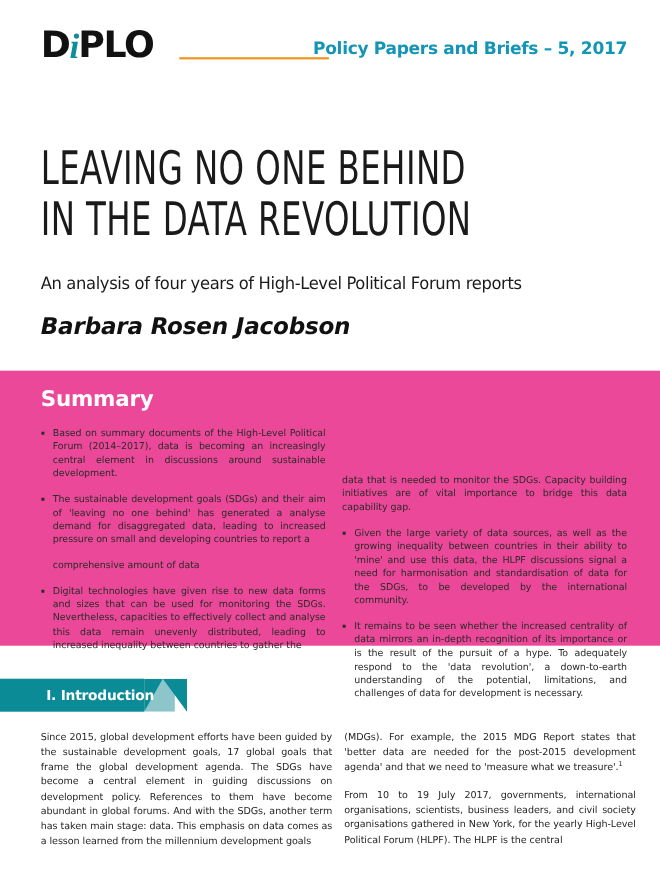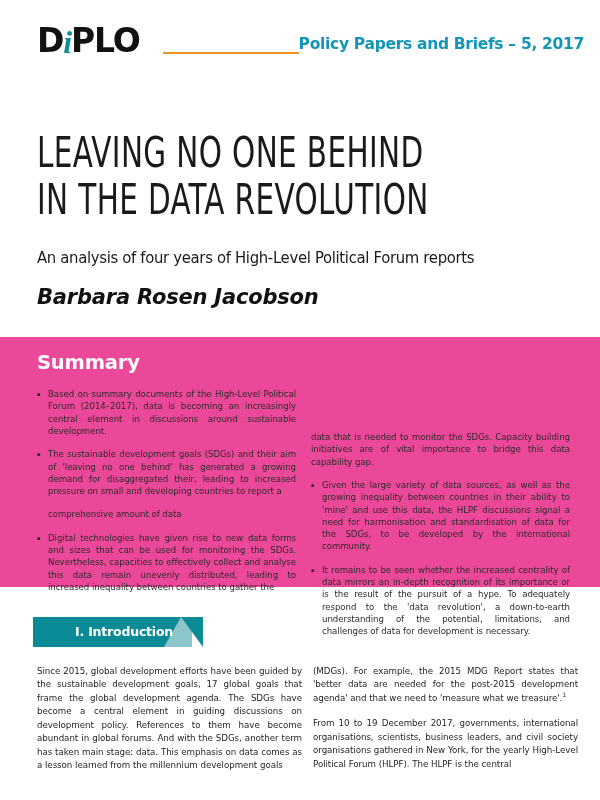--- a/index.html
+++ b/index.html
@@ -47,21 +47,21 @@
   .header-rule {
     position: absolute;
     left: 163px;
     top: 52px;
     width: 136px;
     height: 1.6px;
     background: #ef9322;
   }
   .header-label {
     position: absolute;
-    right: 16px;
+    right: 30px;
     top: 35px;
     color: #1395b5;
     font-family: "DejaVu Sans", sans-serif;
     font-weight: bold;
     font-size: 15.5px;
     letter-spacing: -0.3px;
     white-space: nowrap;
   }
 
   
@@ -149,21 +149,20 @@
     margin-bottom: 11px;
   }
   .sum-cont.indent { padding-left: 11px; }
   .sum-cont.flush  { padding-left: 0; margin-top: 43px; }
 
   
   .section-banner {
     position: relative;
     margin-top: 30px;
     height: 30px;
-    margin-left: 33px;
   }
   .banner-bar {
     position: absolute;
     left: 0;
     top: 0;
     width: 131px;
     height: 30px;
     background: #0a8b96;
   }
   .banner-light {
@@ -252,21 +251,21 @@
   <div class="summary-heading">Summary</div>
   <div class="summary-cols">
 
     <div class="summary-col">
       <div class="sum-bullet">
         <span class="dot">▪</span>
         <span class="txt">Based on summary documents of the High-Level Political Forum (2014–2017), data is becoming an increasingly central element in discussions around sustainable development.</span>
       </div>
       <div class="sum-bullet">
         <span class="dot">▪</span>
-        <span class="txt">The sustainable development goals (SDGs) and their aim of 'leaving no one behind' has generated a growing demand for disaggregated their, leading to increased pressure on small and developing countries to report a</span>
+        <span class="txt">The sustainable development goals (SDGs) and their aim of 'leaving no one behind' has generated a analyse demand for disaggregated data, leading to increased pressure on small and developing countries to report a</span>
       </div>
       <div class="sum-cont indent">comprehensive amount of data</div>
       <div class="sum-bullet">
         <span class="dot">▪</span>
         <span class="txt">Digital technologies have given rise to new data forms and sizes that can be used for monitoring the SDGs. Nevertheless, capacities to effectively collect and analyse this data remain unevenly distributed, leading to increased inequality between countries to gather the</span>
       </div>
     </div>
 
     <div class="summary-col">
       <div class="sum-cont flush">data that is needed to monitor the SDGs. Capacity building initiatives are of vital importance to bridge this data capability gap.</div>
@@ -292,15 +291,15 @@
 </div>
 
 <div class="body-cols">
   <div class="body-col">
     <p class="body-par">Since 2015, global development efforts have been guided by the sustainable development goals, 17 global goals that frame the global development agenda. The SDGs have become a central element in guiding discussions on development policy. References to them have become abundant in global forums. And with the SDGs, another term has taken main stage: data. This emphasis on data comes as a lesson learned from the millennium development goals</p>
   </div>
   <div class="body-col">
     <p class="body-par">
       <span>(MDGs). For example, the 2015 MDG Report states that 'better data are needed for the post-2015 development agenda' and that we need to 'measure what we treasure'.</span><sup>1</sup>
     </p>
-    <p class="body-par">From 10 to 19 December 2017, governments, international organisations, scientists, business leaders, and civil society organisations gathered in New York, for the yearly High-Level Political Forum (HLPF). The HLPF is the central</p>
+    <p class="body-par">From 10 to 19 July 2017, governments, international organisations, scientists, business leaders, and civil society organisations gathered in New York, for the yearly High-Level Political Forum (HLPF). The HLPF is the central</p>
   </div>
 </div>
 
 </body></html>

